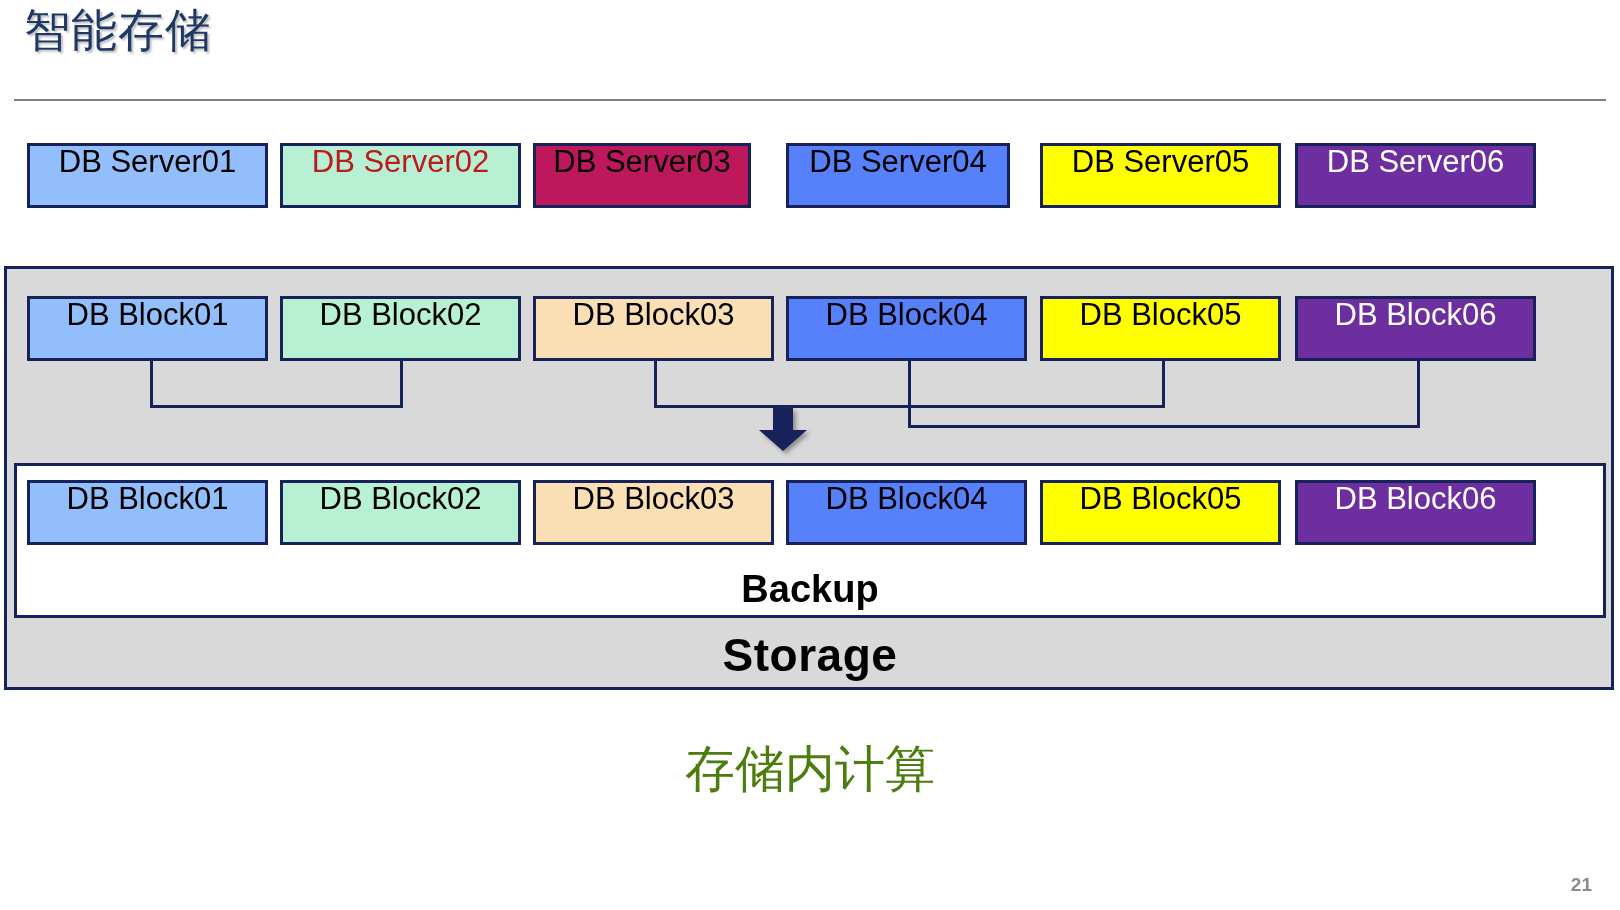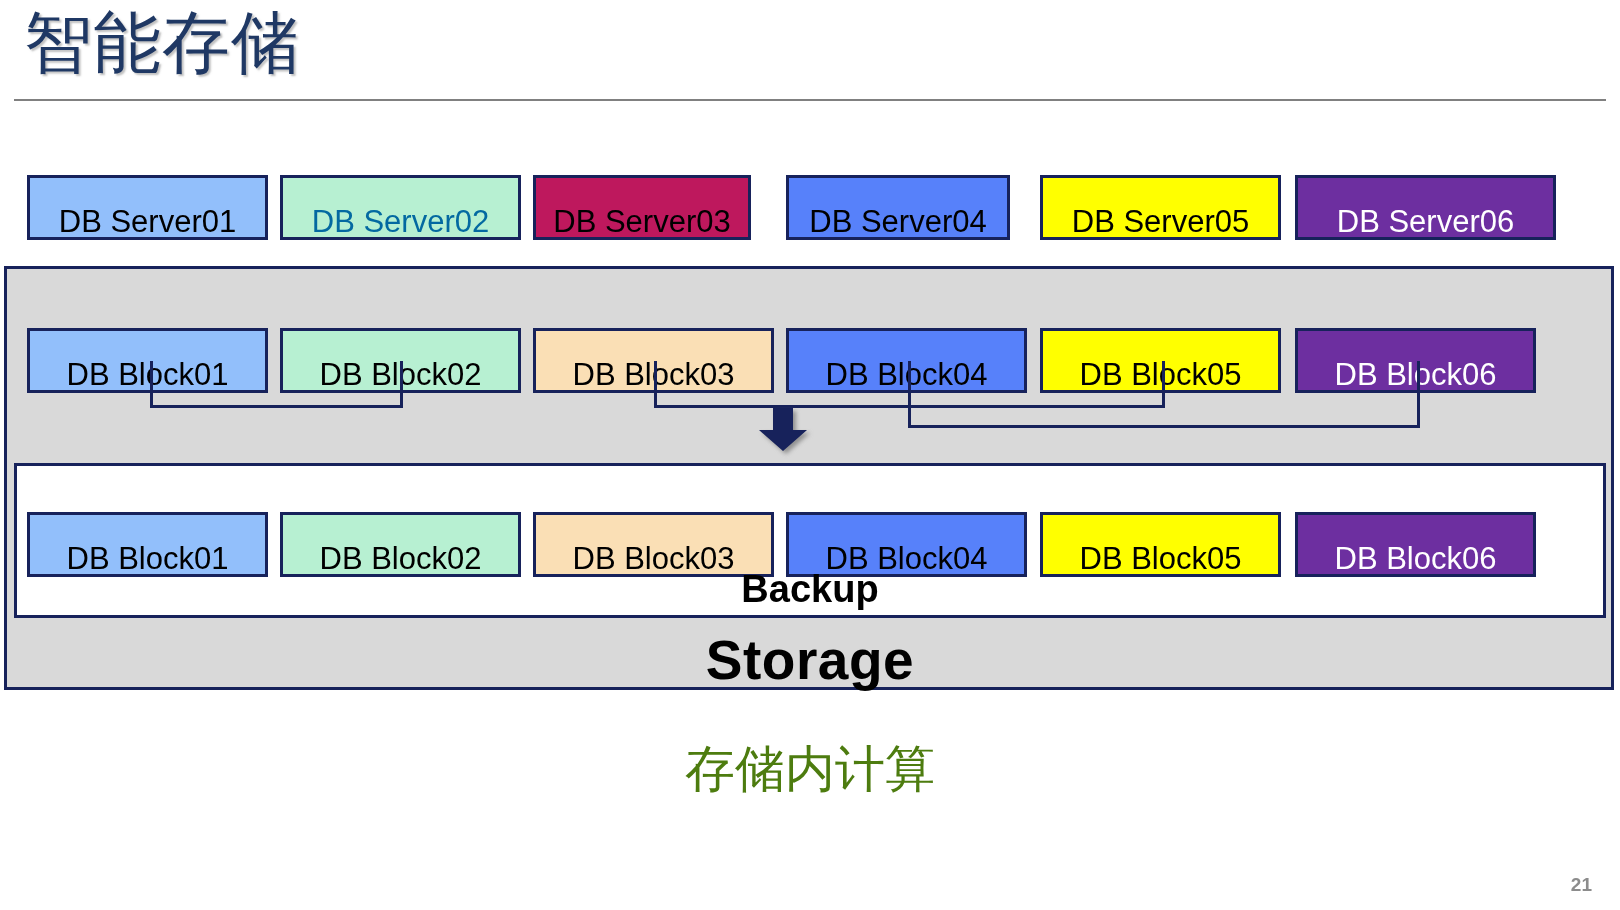--- a/index.html
+++ b/index.html
@@ -13,21 +13,21 @@
     position: relative;
     overflow: hidden;
     font-family: "Liberation Sans", "DejaVu Sans", sans-serif;
   }
 
   
   #slide-title {
     position: absolute;
     left: 24px;
     top: 6px;
-    font-size: 68px;
+    font-size: 46px;
     line-height: 1.08;
     font-weight: 400;
     color: #1F3864;
     letter-spacing: 1px;
     text-shadow: 2px 2px 2px rgba(140,140,140,0.55);
     white-space: nowrap;
   }
   #title-rule {
     position: absolute;
     left: 14px;
@@ -36,27 +36,26 @@
     height: 2px;
     background: #808080;
   }
 
   
   .node {
     position: absolute;
     box-sizing: border-box;
     border: 3px solid #17225B;
     display: flex;
-    align-items: flex-end;
+    align-items: flex-start;
     justify-content: center;
     font-size: 31px;
     line-height: 1;
     color: #000000;
     white-space: nowrap;
-    margin-top: 32px;
   }
   .node.dark-label { color: #FFFFFF; }
 
   
   #server-row .node { top: 143px; height: 65px; }
 
   
   #storage-frame {
     position: absolute;
     left: 4px;
@@ -66,21 +65,21 @@
     box-sizing: border-box;
     border: 3px solid #17225B;
     background: #D9D9D9;
   }
   #storage-label {
     position: absolute;
     left: 0;
     right: 0;
     top: 628px;
     text-align: center;
-    font-size: 55px;
+    font-size: 46px;
     font-weight: bold;
     color: #000000;
     letter-spacing: 0.5px;
   }
 
   
   #block-row-primary .node { top: 296px; height: 65px; }
 
   
   .conn {
@@ -148,33 +147,33 @@
 </head>
 <body>
 
 <div id="slide-title">智能存储</div>
 <div id="title-rule"></div>
 
 <div id="server-row">
     <div class="node" style="left: 27px; width: 241px; background: rgb(146, 191, 251); color: rgb(0, 0, 0); border-color: rgb(23, 34, 91);">
       <span>DB Server01</span>
     </div>
-    <div class="node" style="left: 280px; width: 241px; background: rgb(183, 240, 210); color: #0369a1; border-color: rgb(23, 34, 91);">
+    <div class="node" style="left: 280px; width: 241px; background: rgb(183, 240, 210); color: #b91c1c; border-color: rgb(23, 34, 91);">
       <span>DB Server02</span>
     </div>
     <div class="node" style="left: 533px; width: 218px; background: #be185d; color: rgb(0, 0, 0); border-color: rgb(23, 34, 91);">
       <span>DB Server03</span>
     </div>
     <div class="node" style="left: 786px; width: 224px; background: rgb(87, 129, 250); color: rgb(0, 0, 0); border-color: rgb(23, 34, 91);">
       <span>DB Server04</span>
     </div>
     <div class="node" style="left: 1040px; width: 241px; background: rgb(255, 255, 0); color: #000000; border-color: rgb(23, 34, 91);">
       <span>DB Server05</span>
     </div>
-    <div class="node dark-label" style="left: 1295px; width: 261px; background: rgb(109, 47, 160); color: rgb(255, 255, 255); border-color: rgb(23, 34, 91);">
+    <div class="node dark-label" style="left: 1295px; width: 241px; background: rgb(109, 47, 160); color: rgb(255, 255, 255); border-color: rgb(23, 34, 91);">
       <span>DB Server06</span>
     </div>
   </div>
 
 <div id="storage-frame"></div>
 
 <div id="block-row-primary">
     <div class="node" style="left: 27px; width: 241px; background: rgb(146, 191, 251); color: rgb(0, 0, 0); border-color: rgb(23, 34, 91);">
       <span>DB Block01</span>
     </div>

